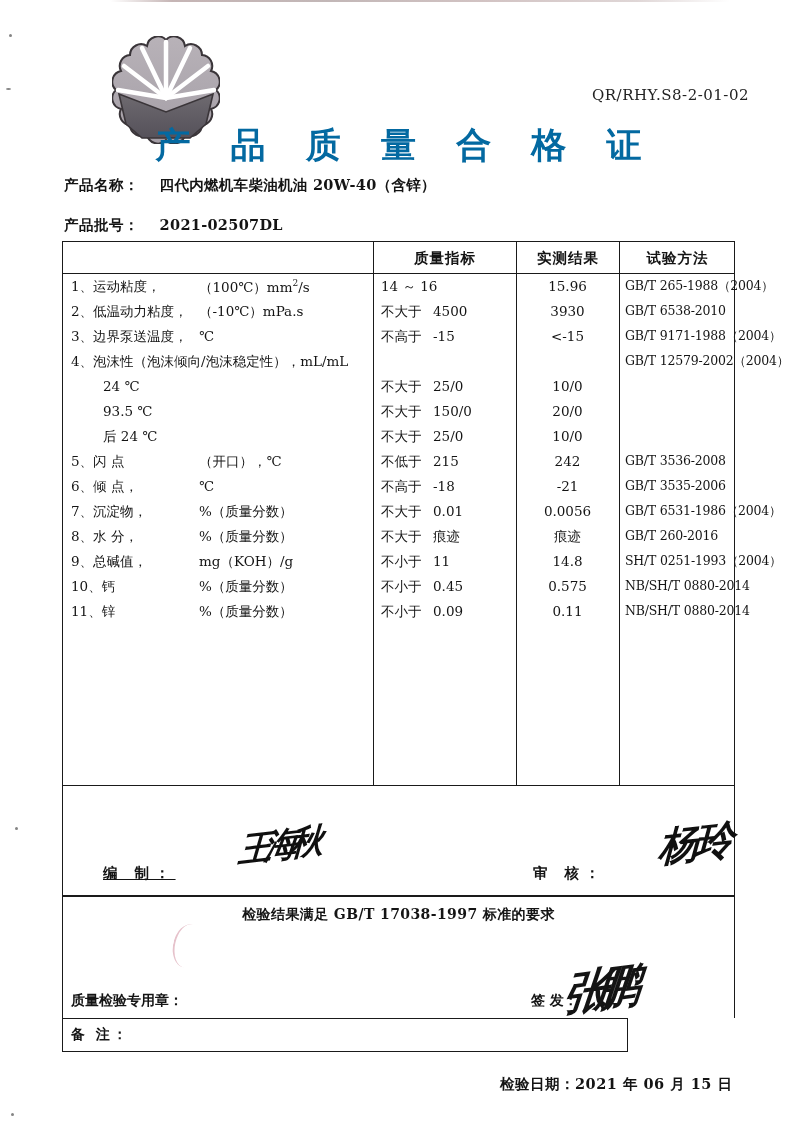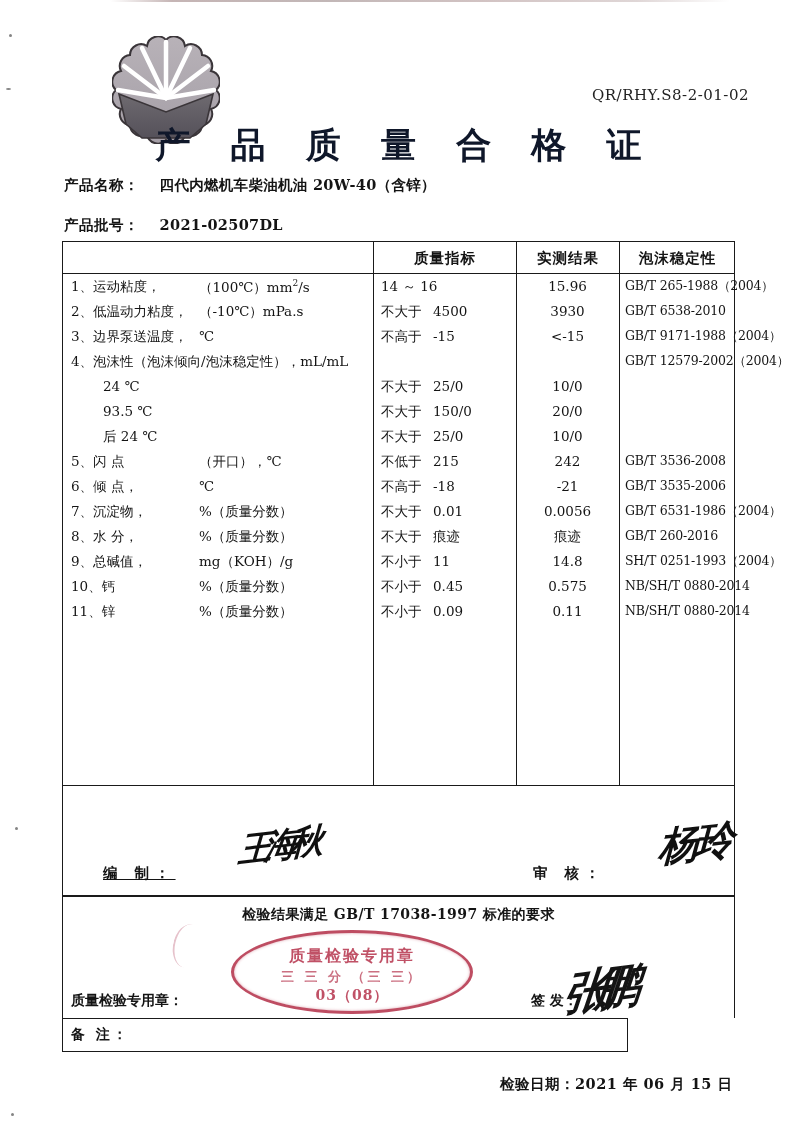--- a/index.html
+++ b/index.html
@@ -46,21 +46,21 @@
   #main-title {
     position: absolute;
     left: 0; right: 0;
     top: 122px;
     text-align: center;
     font-size: 35px;
     font-weight: 700;
     letter-spacing: 14px;
     text-indent: 14px;
     font-family: "DejaVu Serif", "Liberation Serif", serif;
-    color: #0f172a;
+    color: #0369a1;
   }
 
   
   .meta-row {
     position: absolute;
     left: 64px;
     font-size: 14.5px;
     white-space: nowrap;
     font-family: "DejaVu Serif", "Liberation Serif", serif;
   }
@@ -406,21 +406,21 @@
 </div>
 
 <div id="cert-table">
   <div class="vline" id="vline-1"></div>
   <div class="vline" id="vline-2"></div>
   <div class="vline" id="vline-3"></div>
   <div id="thead-rule"></div>
 
   <div class="th" id="th-spec">质量指标</div>
   <div class="th" id="th-result">实测结果</div>
-  <div class="th" id="th-method">泡沫稳定性</div>
+  <div class="th" id="th-method">试验方法</div>
 
   <div class="rows" id="table-rows">
       <div class="row">
         <div class="c-item"><span class="idx">1、运动粘度，</span><span class="unit">（100℃）mm<sup class="sup">2</sup>/s</span></div>
         <div class="c-spec"><span class="val">14 ～ 16</span></div>
         <div class="c-result">15.96</div>
         <div class="c-method">GB/T 265-1988（2004）</div>
       </div>
       <div class="row">
         <div class="c-item"><span class="idx">2、低温动力粘度，</span><span class="unit">（-10℃）mPa.s</span></div>
@@ -504,26 +504,20 @@
   <span class="sign-label" id="sign-label-reviewer">审 核：</span>
   <span class="sig-hand" id="sig-reviewer">杨玲</span>
 </div>
 
 <div id="conclusion-row">
   <div id="conclusion-text">检验结果满足 GB/T 17038-1997 标准的要求</div>
 </div>
 
 <div id="stamp-row">
   <span id="stamp-label">质量检验专用章：</span>
-  <div id="seal">
-    <div class="ring"></div>
-    <div class="seal-line" id="seal-line-1">质量检验专用章</div>
-    <div class="seal-line" id="seal-line-2">三 三 分 （三 三）</div>
-    <div class="seal-line" id="seal-line-3">03（08）</div>
-  </div>
   <div id="seal-smear"></div>
   <span id="signer-label">签 发：</span>
   <span id="signer-mark">张鹏</span>
 </div>
 
 <div id="remark-row">
   <span id="remark-label">备 注：</span>
 </div>
 
 <div id="issue-date">检验日期：2021 年 06 月 15 日</div>

